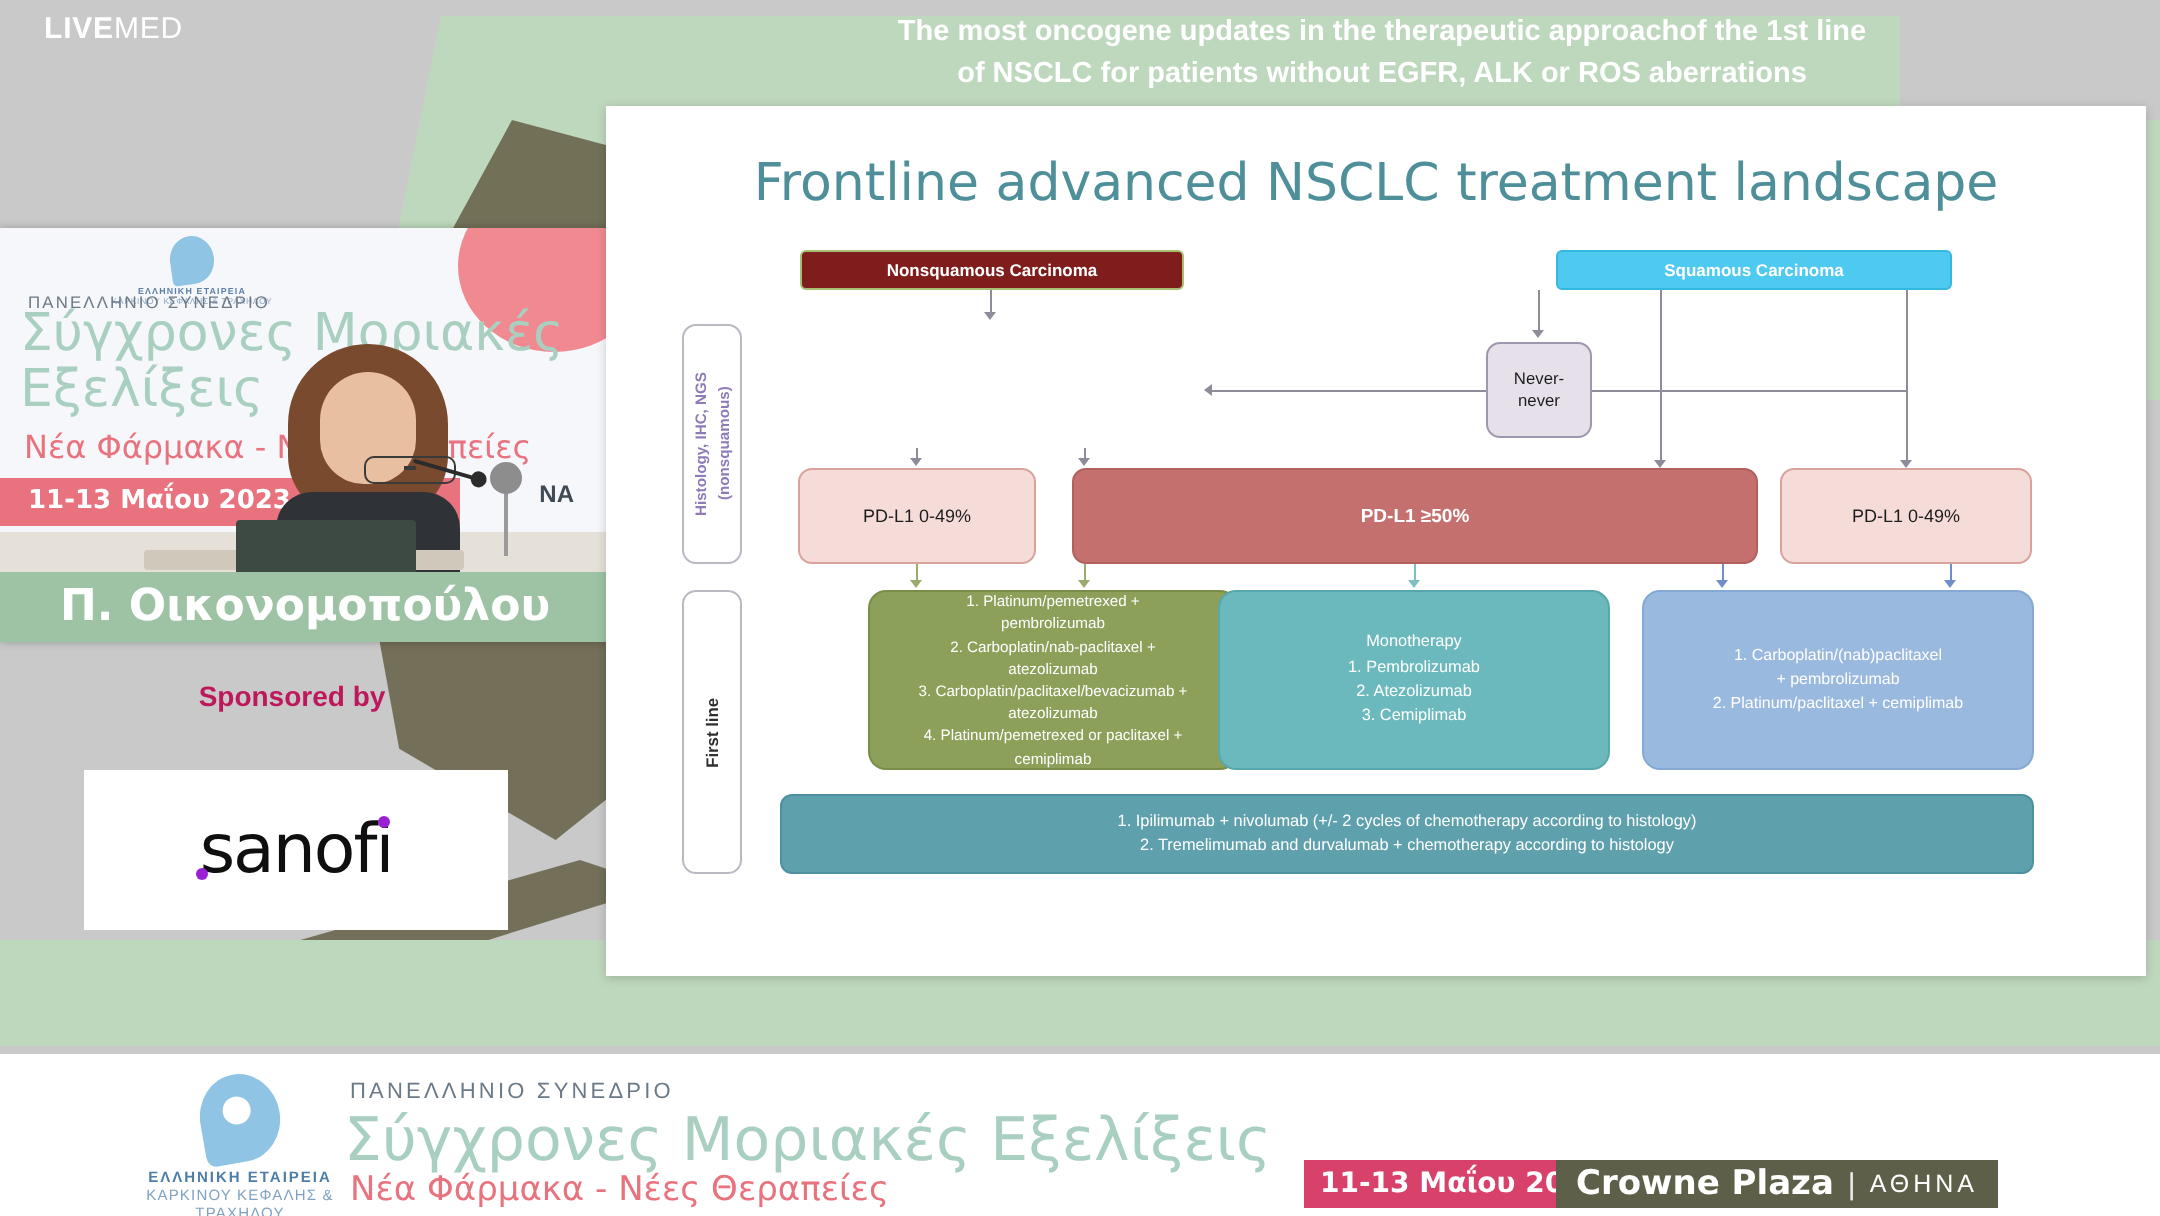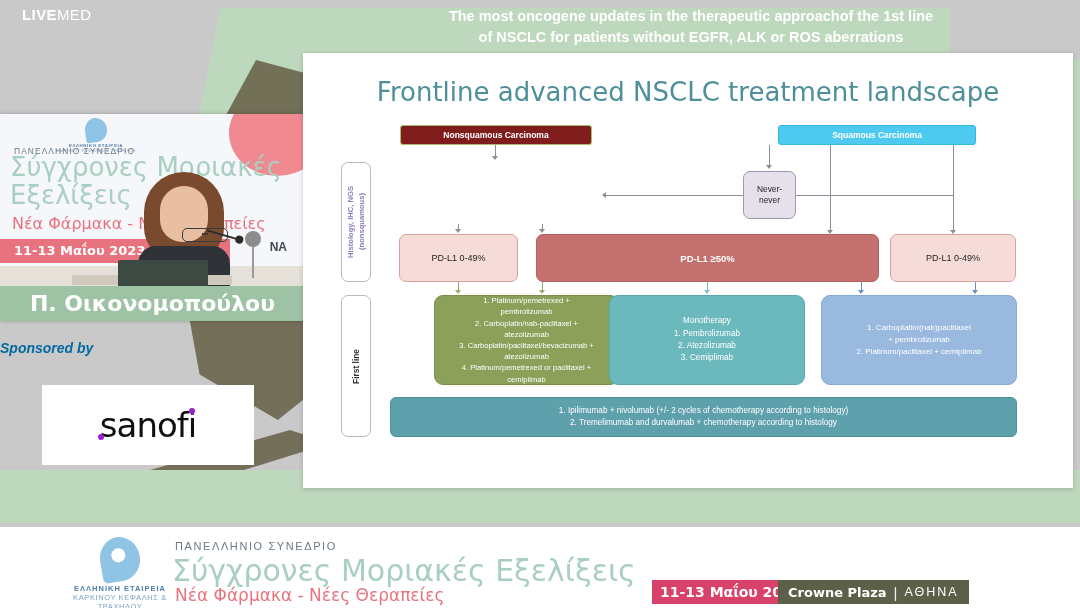--- a/index.html
+++ b/index.html
@@ -75,22 +75,22 @@
   .v-mic:after{content:"";position:absolute;right:-4px;top:-3px;width:8px;height:8px;
     background:#2b2b2b;border-radius:50%;}
   .v-mic2{position:absolute;left:252px;top:130px;width:2px;height:34px;background:#9a9a9a;}
   .v-mic2:after{content:"";position:absolute;left:-7px;top:-13px;width:16px;height:16px;
     background:#8d8d8d;border-radius:50%;}
   .v-caption{position:absolute;left:0;bottom:0;width:305px;height:35px;background:#9ec3a4;
     display:flex;align-items:center;justify-content:center;}
   .v-caption span{color:#ffffff;font-size:22px;font-weight:700;font-family:"DejaVu Sans",sans-serif;}
 
   
-  .sponsor-label{position:absolute;left:0;top:340px;width:292px;
-    color:#0369a1;font-size:14px;font-weight:700;font-style:italic;}
+  .sponsor-label{position:absolute;left:0;top:340px;width:292px;text-align:center;
+    color:#be185d;font-size:14px;font-weight:700;}
   .sponsor-box{position:absolute;left:42px;top:385px;width:212px;height:80px;background:#ffffff;
     display:flex;align-items:center;justify-content:center;}
   .sanofi{position:relative;font-size:34px;letter-spacing:-1px;color:#0f0f0f;font-weight:400;
     font-family:"DejaVu Sans",sans-serif;}
   .sanofi .dot1{position:absolute;left:-2px;bottom:5px;width:6px;height:6px;border-radius:50%;background:#9b1fd4;}
   .sanofi .dot2{position:absolute;right:1px;top:3px;width:6px;height:6px;border-radius:50%;background:#9b1fd4;}
 
   
   .session-hdr{position:absolute;left:310px;top:6px;width:762px;text-align:center;
     color:#ffffff;font-size:14.5px;font-weight:700;line-height:1.42;}
@@ -168,21 +168,21 @@
   .bn-pan{position:absolute;left:175px;top:13px;font-size:11px;color:#6b7a86;letter-spacing:1.6px;}
   .bn-t1{position:absolute;left:172px;top:26px;font-size:30px;color:#a9cfc0;
     font-family:"DejaVu Sans",sans-serif;}
   .bn-t2{position:absolute;left:175px;top:58px;font-size:17px;color:#e8737e;
     font-family:"DejaVu Sans",sans-serif;}
   .bn-date{position:absolute;left:652px;top:53px;height:24px;background:#d7416a;
     display:flex;align-items:center;padding:0 8px;}
   .bn-date span{color:#fff;font-size:14px;font-weight:700;font-family:"DejaVu Sans",sans-serif;}
   .bn-venue{position:absolute;left:778px;top:53px;height:24px;background:#5e5f49;
     display:flex;align-items:center;padding:0 10px;gap:7px;}
-  .bn-venue .cp{color:#fff;font-size:13px;font-weight:700;font-family:"DejaVu Sans",sans-serif;}
+  .bn-venue .cp{color:#fff;font-size:17px;font-weight:700;font-family:"DejaVu Sans",sans-serif;}
   .bn-venue .sep{color:#fff;font-size:15px;opacity:.9;}
   .bn-venue .at{color:#fff;font-size:12.5px;letter-spacing:2px;}
 </style>
 </head>
 <body>
 
 <div class="root">
 
   <div class="bg-art">
     <div class="bg-base"></div>

